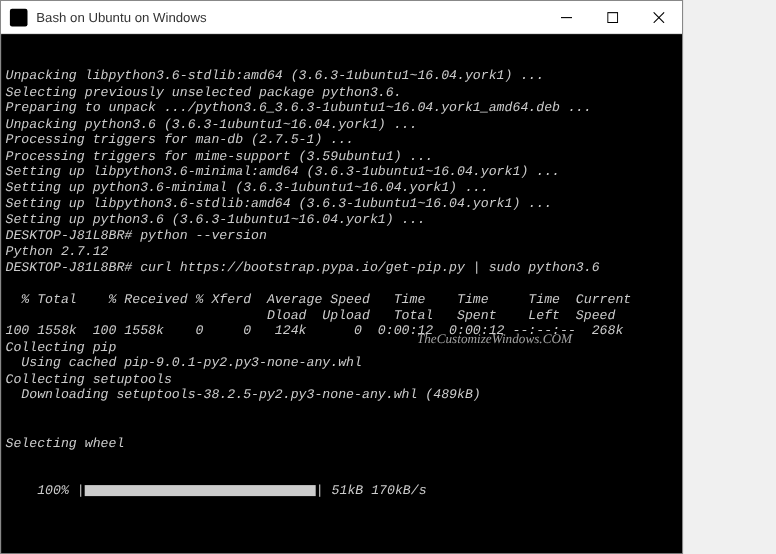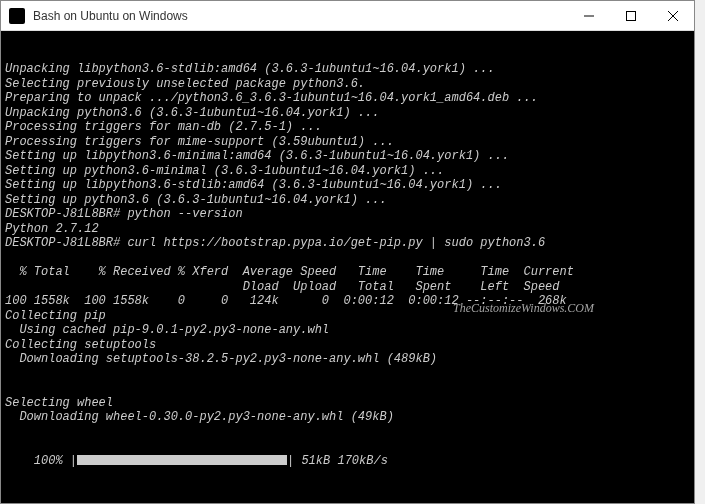--- a/index.html
+++ b/index.html
@@ -5,21 +5,21 @@
     * { margin: 0; padding: 0; box-sizing: border-box; }
     body {
       width: 705px;
       height: 504px;
       font-family: Consolas, monospace;
       font-size: 12px;
       background: #f0f0f0;
       overflow: hidden;
     }
     .window {
-      width: 695px;
+      width: 621px;
       height: 504px;
       background: #fff;
       border: 1px solid #888;
       display: flex;
       flex-direction: column;
     }
     .titlebar {
       height: 30px;
       background: #fff;
       display: flex;
@@ -105,18 +105,18 @@
       <div class="ctrl close">
         <svg width="10" height="10" viewBox="0 0 10 10">
             <line x1="0" y1="0" x2="10" y2="10" stroke="#000" stroke-width="1"></line>
             <line x1="10" y1="0" x2="0" y2="10" stroke="#000" stroke-width="1"></line>
           </svg>
       </div>
     </div>
   </div>
   <div class="terminal">
     <div id="block1"><div class="line">Unpacking libpython3.6-stdlib:amd64 (3.6.3-1ubuntu1~16.04.york1) ...</div><div class="line">Selecting previously unselected package python3.6.</div><div class="line">Preparing to unpack .../python3.6_3.6.3-1ubuntu1~16.04.york1_amd64.deb ...</div><div class="line">Unpacking python3.6 (3.6.3-1ubuntu1~16.04.york1) ...</div><div class="line">Processing triggers for man-db (2.7.5-1) ...</div><div class="line">Processing triggers for mime-support (3.59ubuntu1) ...</div><div class="line">Setting up libpython3.6-minimal:amd64 (3.6.3-1ubuntu1~16.04.york1) ...</div><div class="line">Setting up python3.6-minimal (3.6.3-1ubuntu1~16.04.york1) ...</div><div class="line">Setting up libpython3.6-stdlib:amd64 (3.6.3-1ubuntu1~16.04.york1) ...</div><div class="line">Setting up python3.6 (3.6.3-1ubuntu1~16.04.york1) ...</div><div class="line">DESKTOP-J81L8BR# python --version</div><div class="line">Python 2.7.12</div><div class="line">DESKTOP-J81L8BR# curl https://bootstrap.pypa.io/get-pip.py | sudo python3.6</div><div class="line">&nbsp;</div><div class="line">  % Total    % Received % Xferd  Average Speed   Time    Time     Time  Current</div><div class="line">                                 Dload  Upload   Total   Spent    Left  Speed</div><div class="line">100 1558k  100 1558k    0     0   124k      0  0:00:12  0:00:12 --:--:--  268k</div><div class="line">Collecting pip</div><div class="line">  Using cached pip-9.0.1-py2.py3-none-any.whl</div><div class="line">Collecting setuptools</div><div class="line">  Downloading setuptools-38.2.5-py2.py3-none-any.whl (489kB)</div></div>
-    <div id="block2"><div class="line">Selecting wheel</div><div class="line">  Downloading wheel-0.30.0-py2.py3-none-any.whl (49kB)</div></div>
+    <div id="block2"><div class="line">Selecting wheel</div></div>
     <div class="line"><span>    100% |</span><span class="bar"></span><span>| 51kB 170kB/s</span></div>
     
     <div class="watermark">TheCustomizeWindows.COM</div>
   </div>
 </div>
 
 </body></html>

